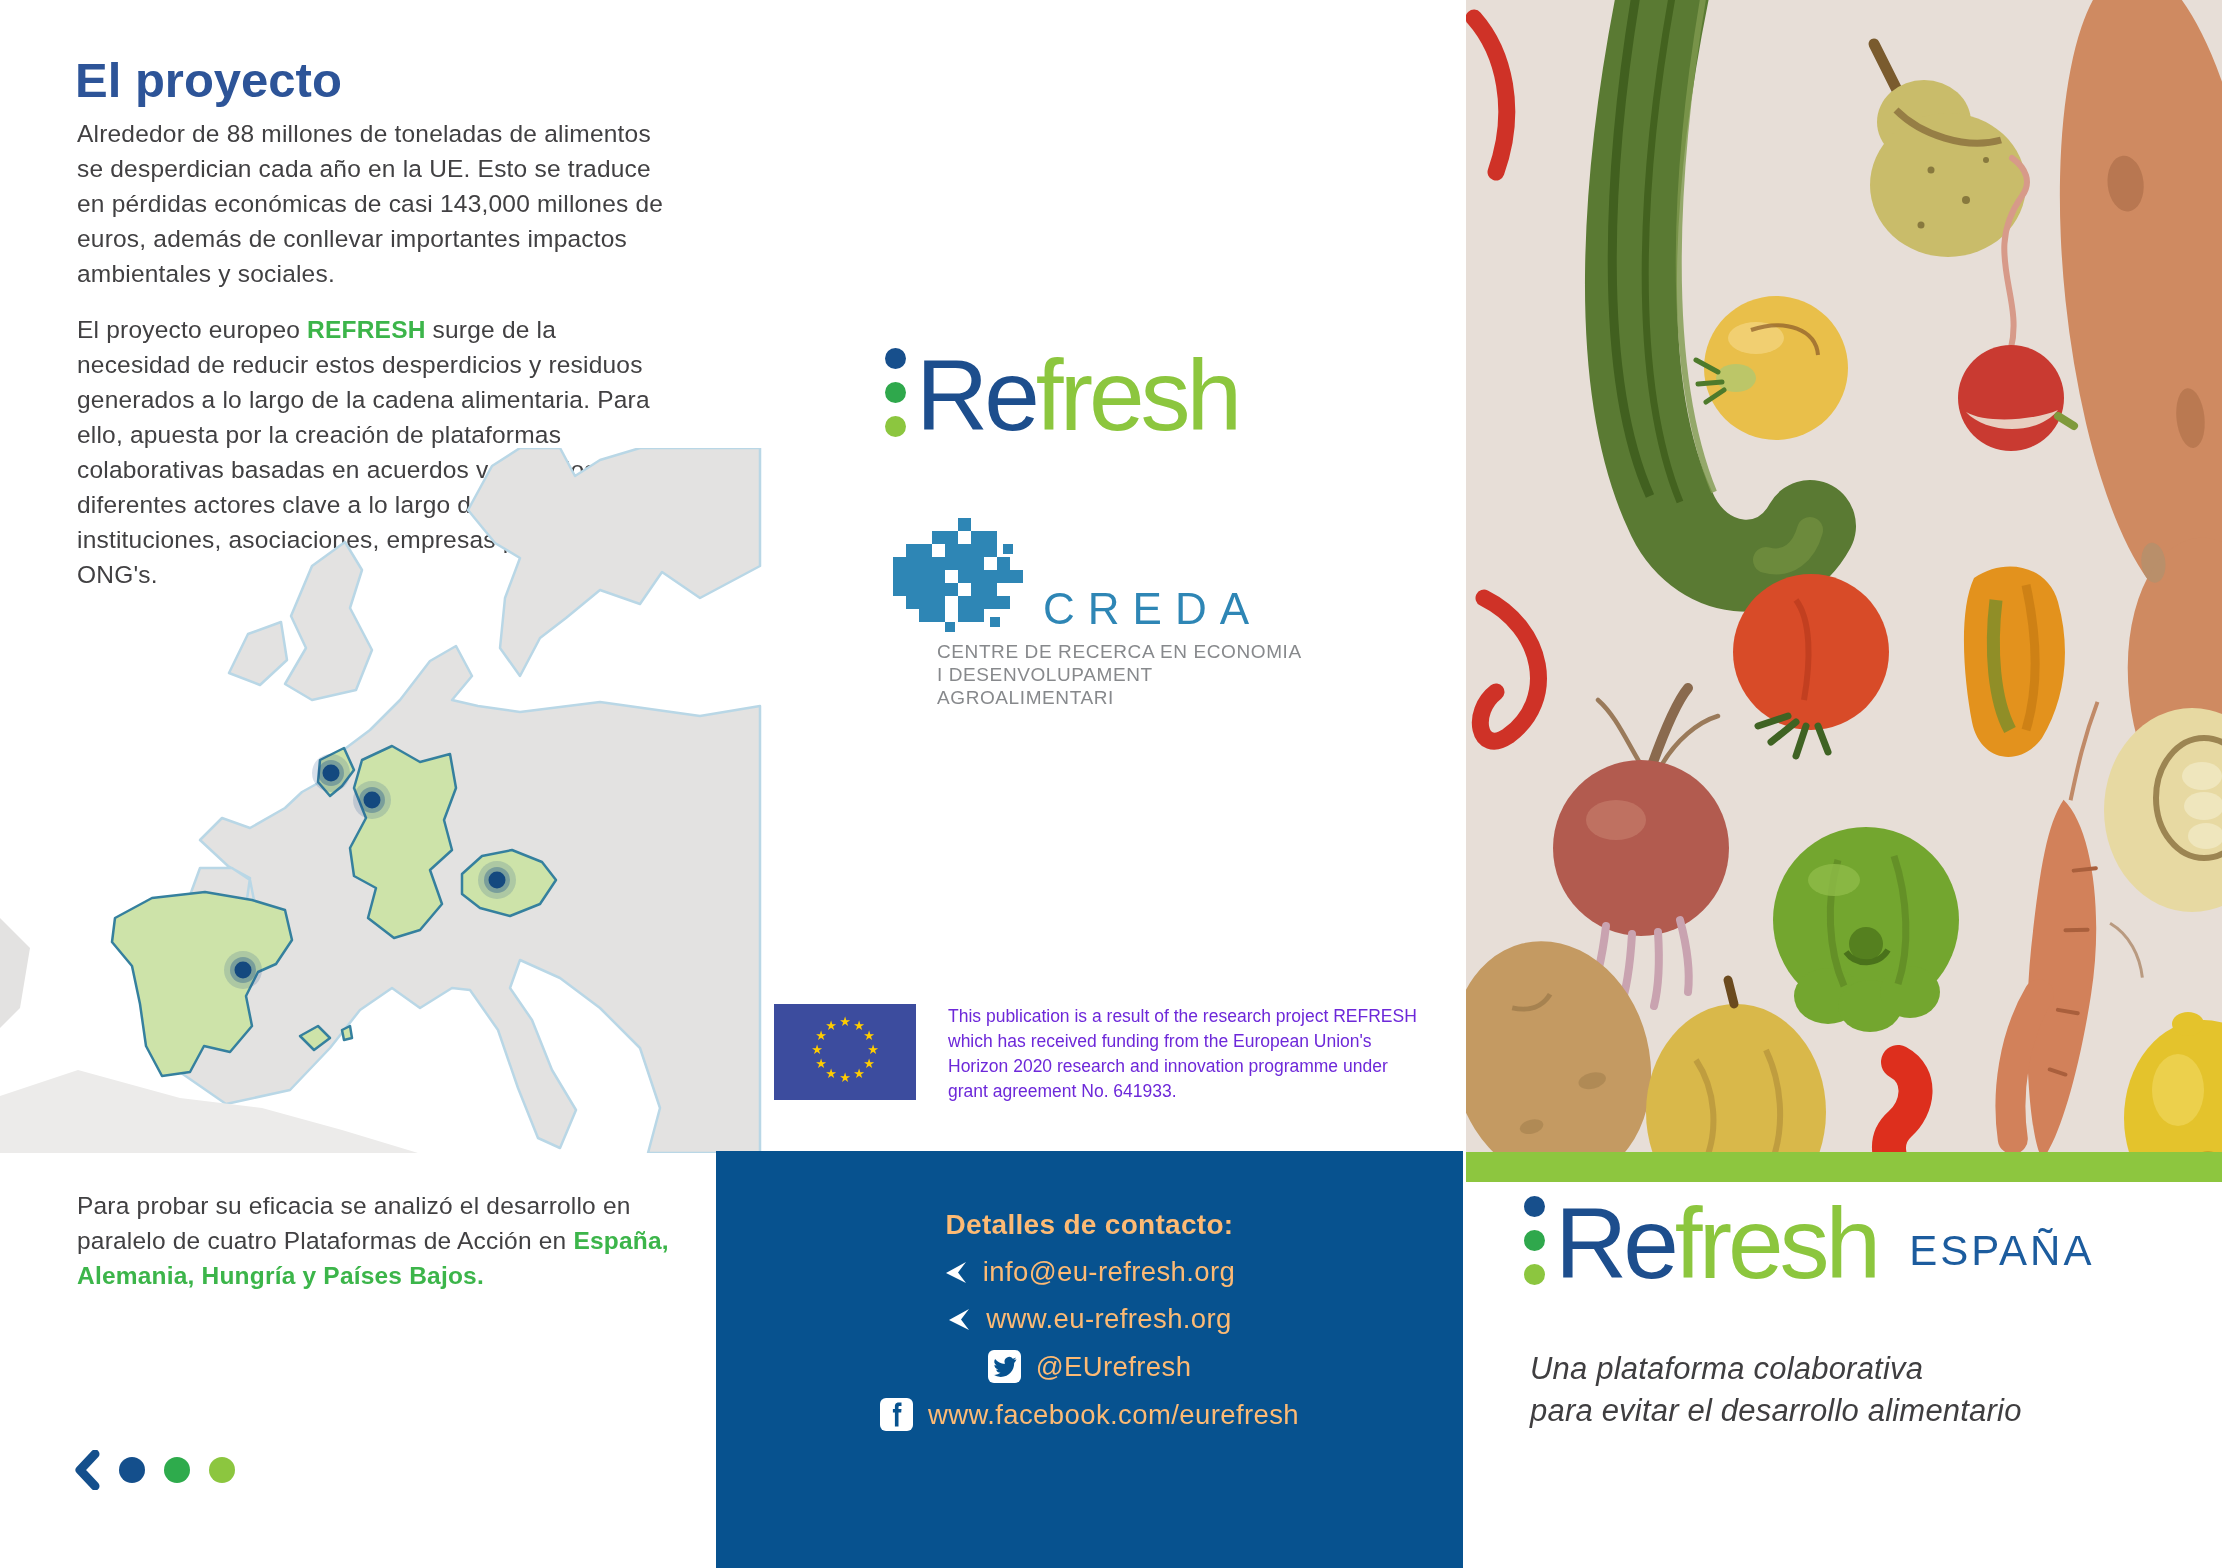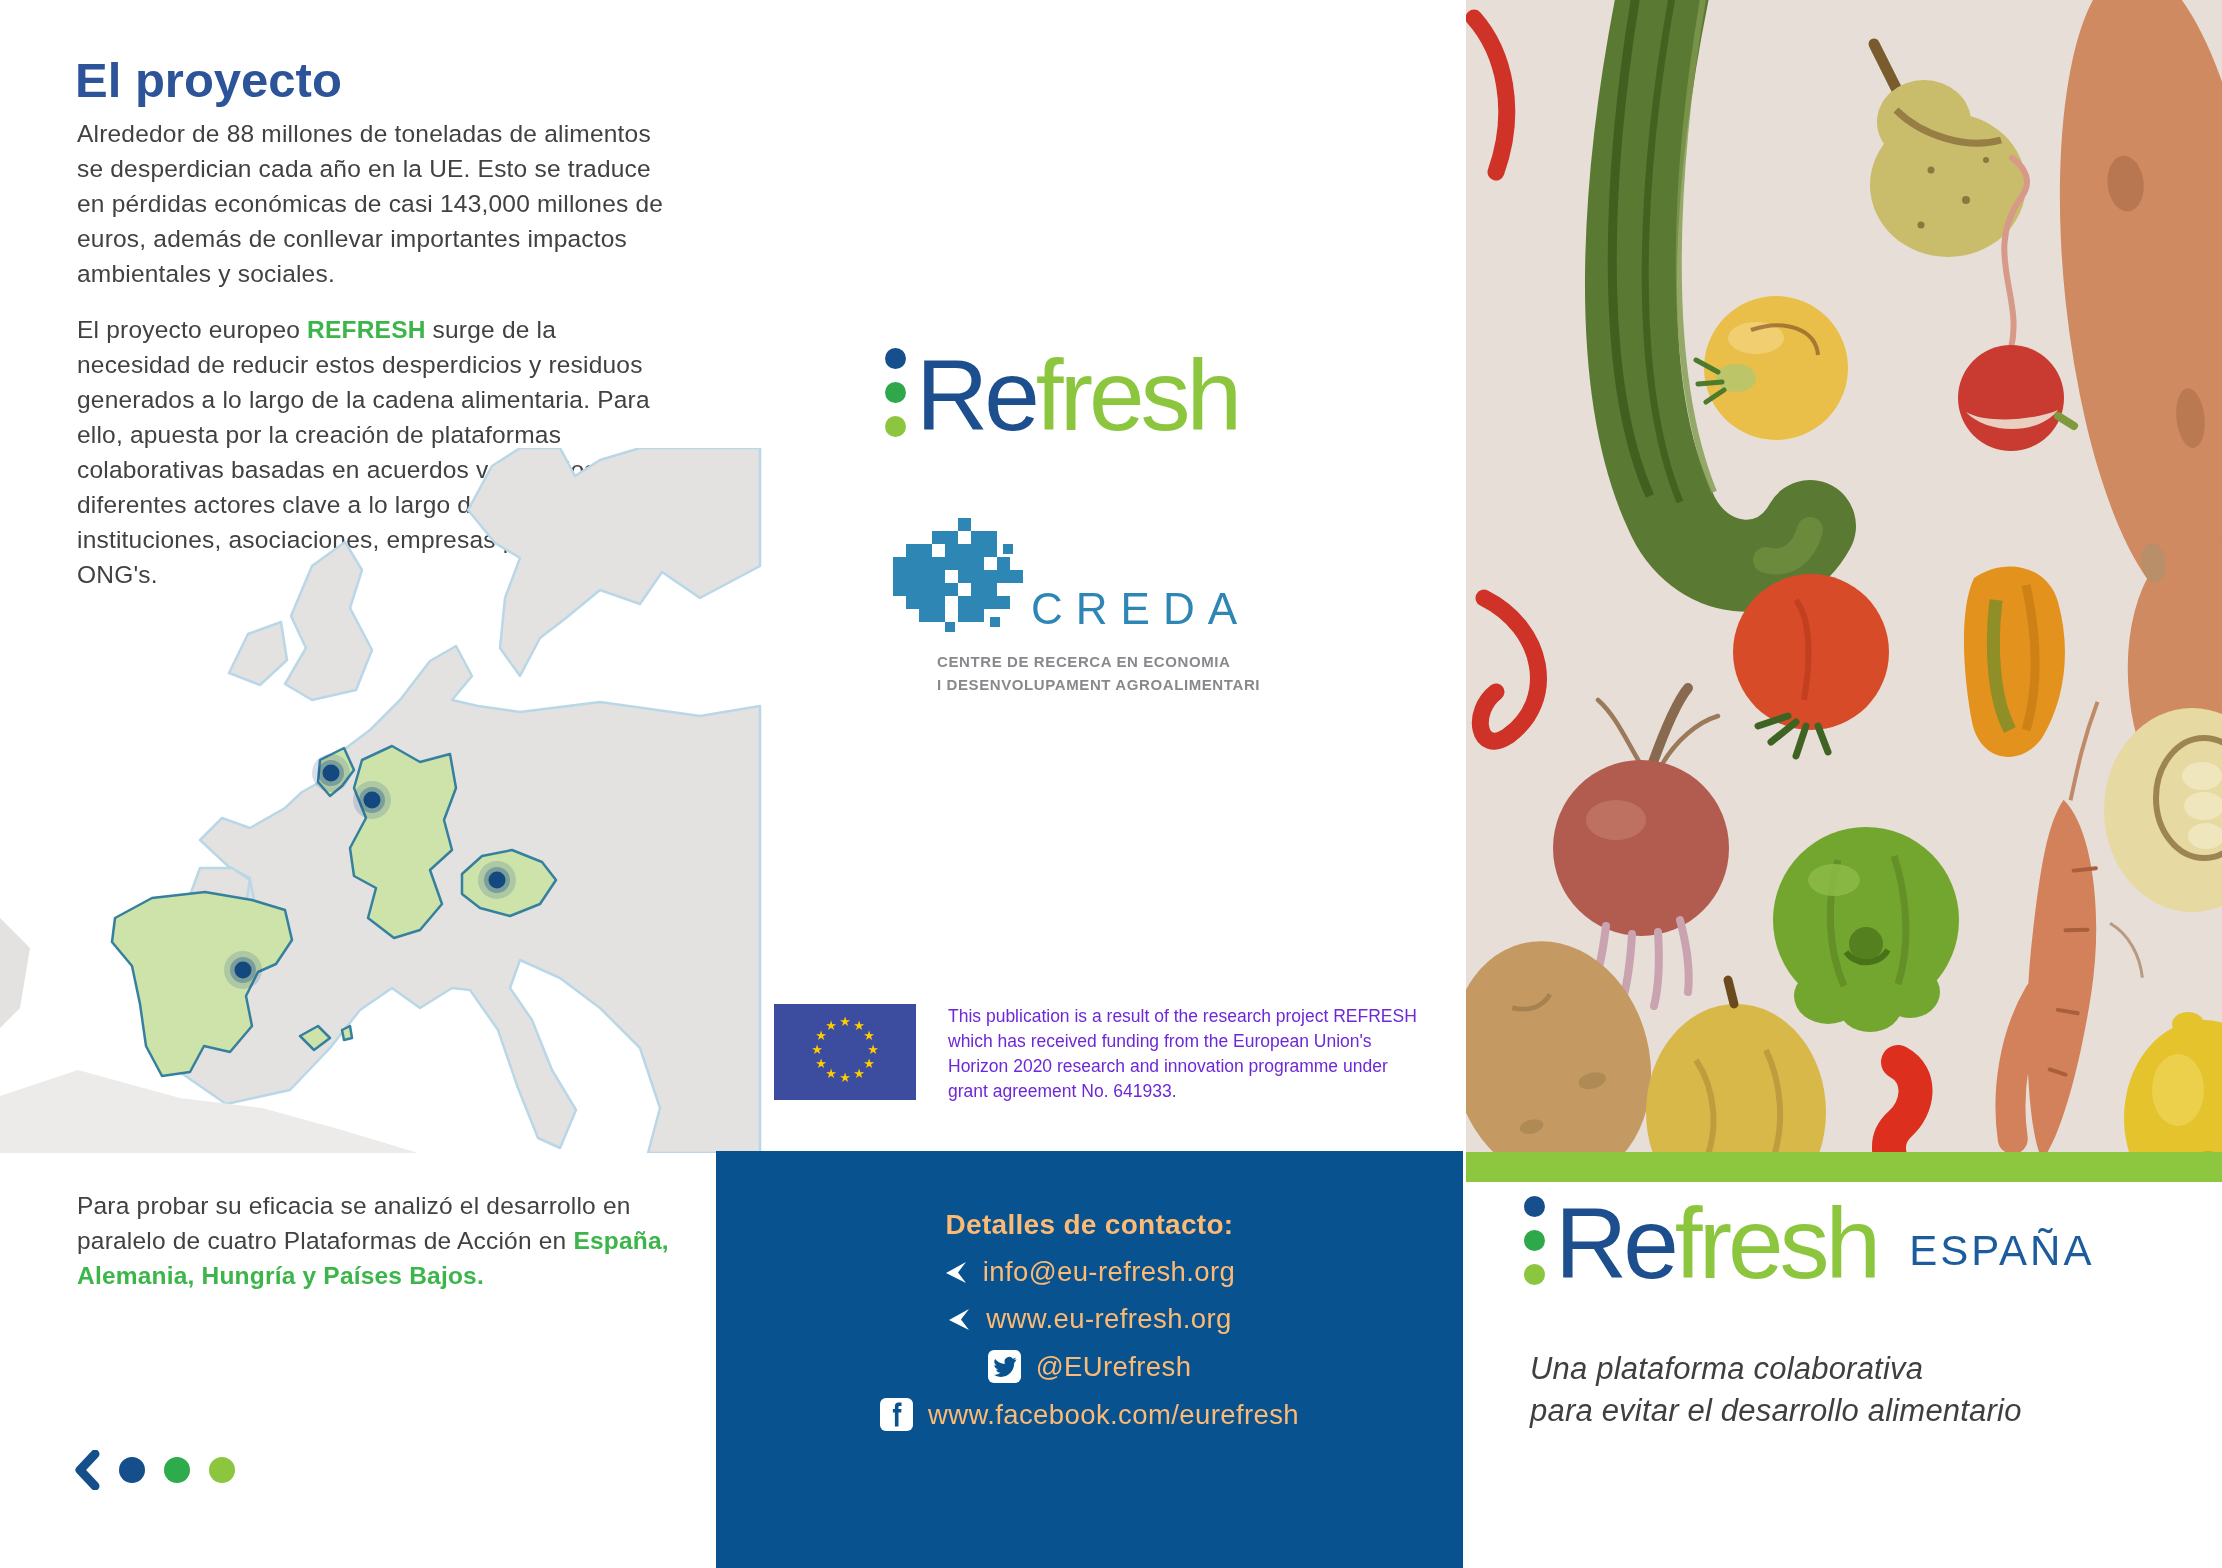--- a/index.html
+++ b/index.html
@@ -36,23 +36,23 @@
   .rtext { font-size:100px; line-height:0.92; letter-spacing:-4px; white-space:nowrap; }
   .re    { color:#1d4e8d; }
   .rfresh{ color:#8cc63e; }
 
   .logo-mid { left:885px; top:348px; }
   .logo-es  { left:1524px; top:1196px; }
 
   
   .creda { position:absolute; left:893px; top:518px; width:420px; }
   .creda-top { display:flex; align-items:flex-end; }
-  .creda-name { font-size:44px; color:#2e86b5; letter-spacing:13px; margin-left:0; margin-bottom:2px; }
-  .creda-sub { margin-left:44px; margin-top:14px; color:#87898c; font-weight:bold;
-               font-size:15px; line-height:23px; letter-spacing:0.6px; }
+  .creda-name { font-size:44px; color:#2e86b5; letter-spacing:13px; margin-left:12px; margin-bottom:2px; }
+  .creda-sub { margin-left:44px; margin-top:4px; color:#87898c; font-weight:normal;
+               font-size:19px; line-height:23px; letter-spacing:0.6px; }
 
   
   .eu-row { position:absolute; left:774px; top:1004px; display:flex; }
   .eu-flag { width:142px; height:96px; flex:0 0 auto; }
   .eu-note { margin-left:32px; width:478px; color:#6d28d9; font-size:17.5px; line-height:25px; }
 
   
   .contact-box { position:absolute; left:716px; top:1151px; width:747px; height:417px;
                  background:#07528f; color:#fdba74; padding-top:58px; }
   .contact-title { text-align:center; font-size:28px; font-weight:bold; letter-spacing:0.3px; }

